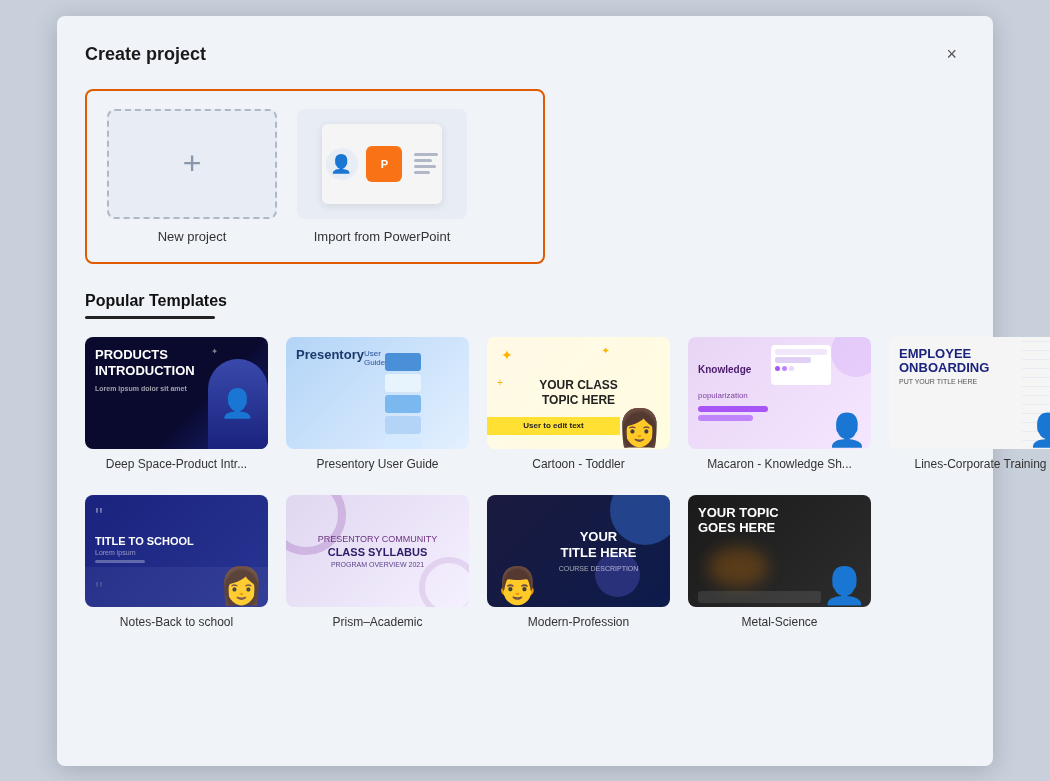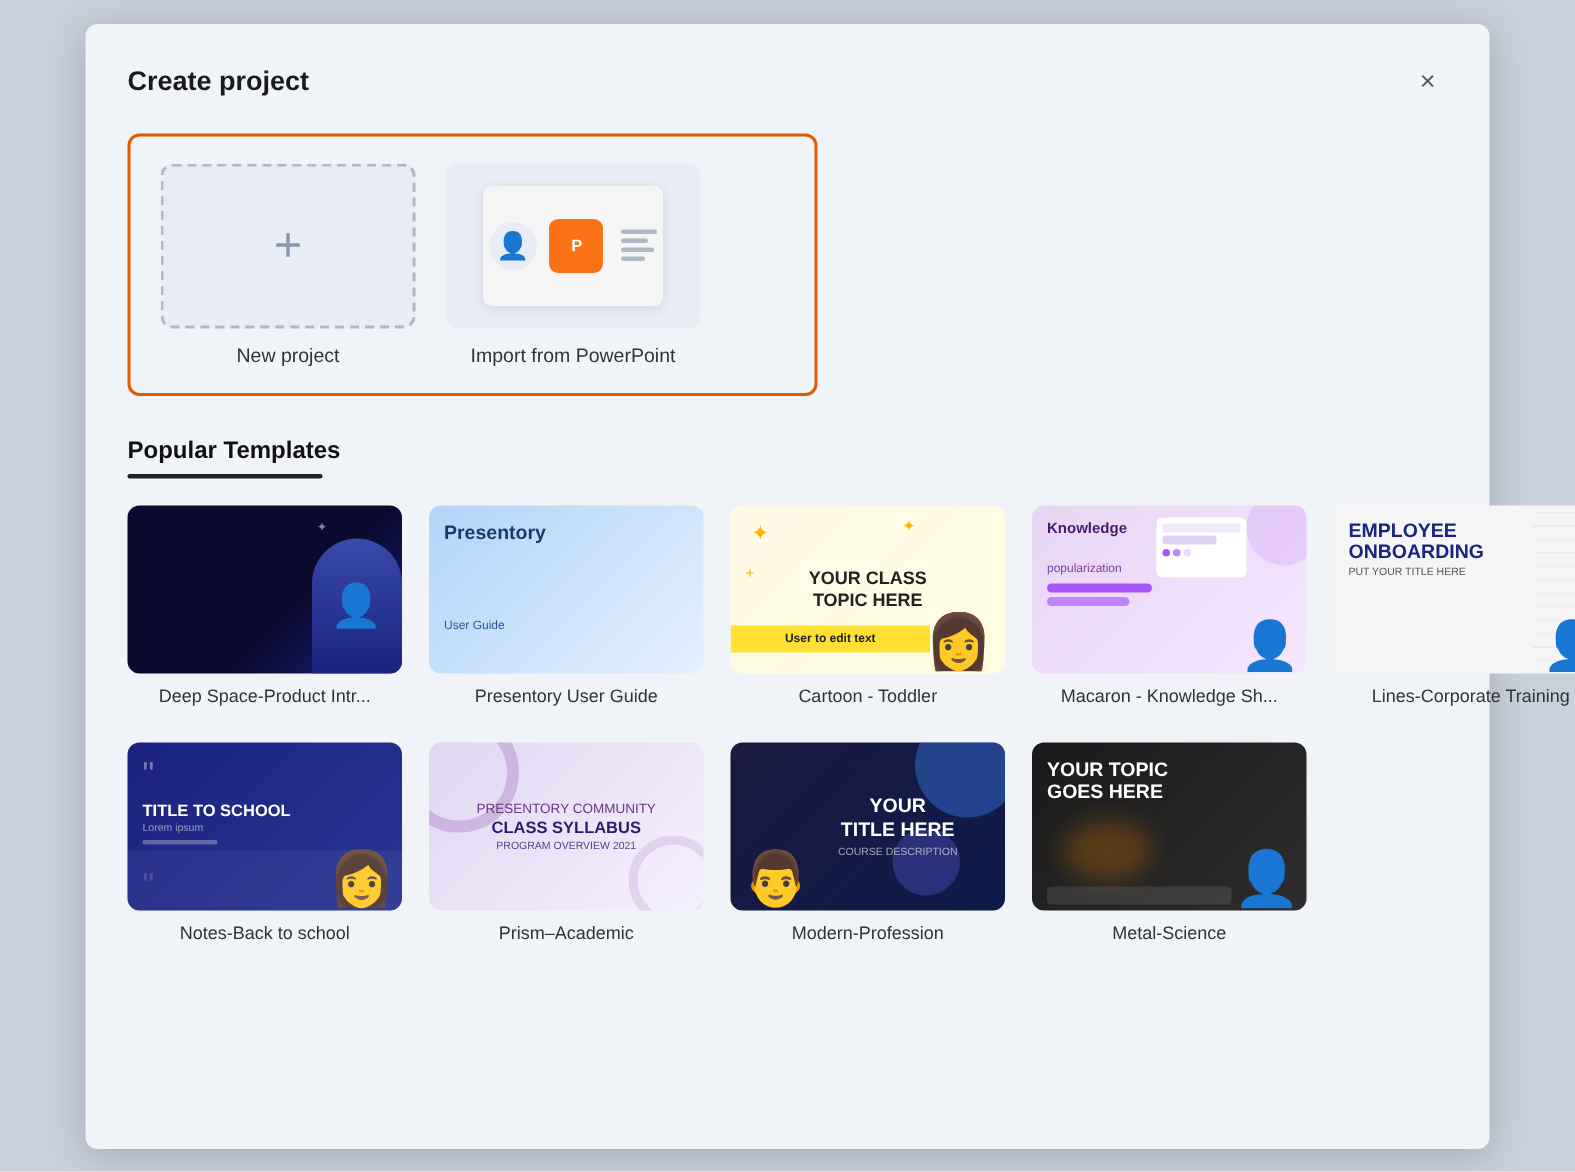--- a/index.html
+++ b/index.html
@@ -227,23 +227,22 @@
       display: flex;
       align-items: center;
       justify-content: center;
       font-size: 28px;
       overflow: hidden;
     }
 
     .thumb-presentory {
       background: linear-gradient(135deg, #b3d4f7 0%, #e3f0ff 100%);
       display: flex;
-      flex-direction: column;
+      flex-direction: row;
       padding: 10px;
-      gap: 48px;
     }
     .thumb-presentory .title {
       font-size: 13px;
       font-weight: 800;
       color: #1a3a6b;
     }
     .thumb-presentory .subtitle {
       font-size: 8px;
       color: #2a5298;
       margin-top: 2px;
@@ -283,21 +282,21 @@
     }
     .star-deco {
       position: absolute;
       color: #ffb300;
       font-size: 14px;
     }
 
     .thumb-macaron {
       background: linear-gradient(135deg, #e8d5f5 0%, #f5e6ff 100%);
       display: flex;
-      align-items: flex-start;
+      align-items: center;
       padding: 10px;
       position: relative;
     }
     .thumb-macaron .title {
       font-size: 10px;
       font-weight: 700;
       color: #4a1a6b;
     }
     .thumb-macaron .subtitle {
       font-size: 8px;
@@ -522,20 +521,24 @@
   <div>
     <div class="section-title">Popular Templates</div>
     <div class="section-underline"></div>
 
     <div class="templates-grid">
 
       <div class="templates-row">
 
         <div class="template-item">
           <div class="template-thumb thumb-deep-space">
+            <div class="text-block">
+              <div class="main-text">PRODUCTS<br>INTRODUCTION</div>
+              <div style="font-size:7px;color:rgba(255,255,255,0.6);margin-top:4px;">Lorem ipsum dolor sit amet</div>
+            </div>
             <div class="thumb-person">👤</div>
 
             <div style="position:absolute;top:10px;right:50px;color:#fff;font-size:8px;opacity:0.5;">✦</div>
           </div>
           <span class="template-label">Deep Space-Product Intr...</span>
         </div>
 
         <div class="template-item">
           <div class="template-thumb thumb-presentory">
             <div class="title">Presentory</div>

